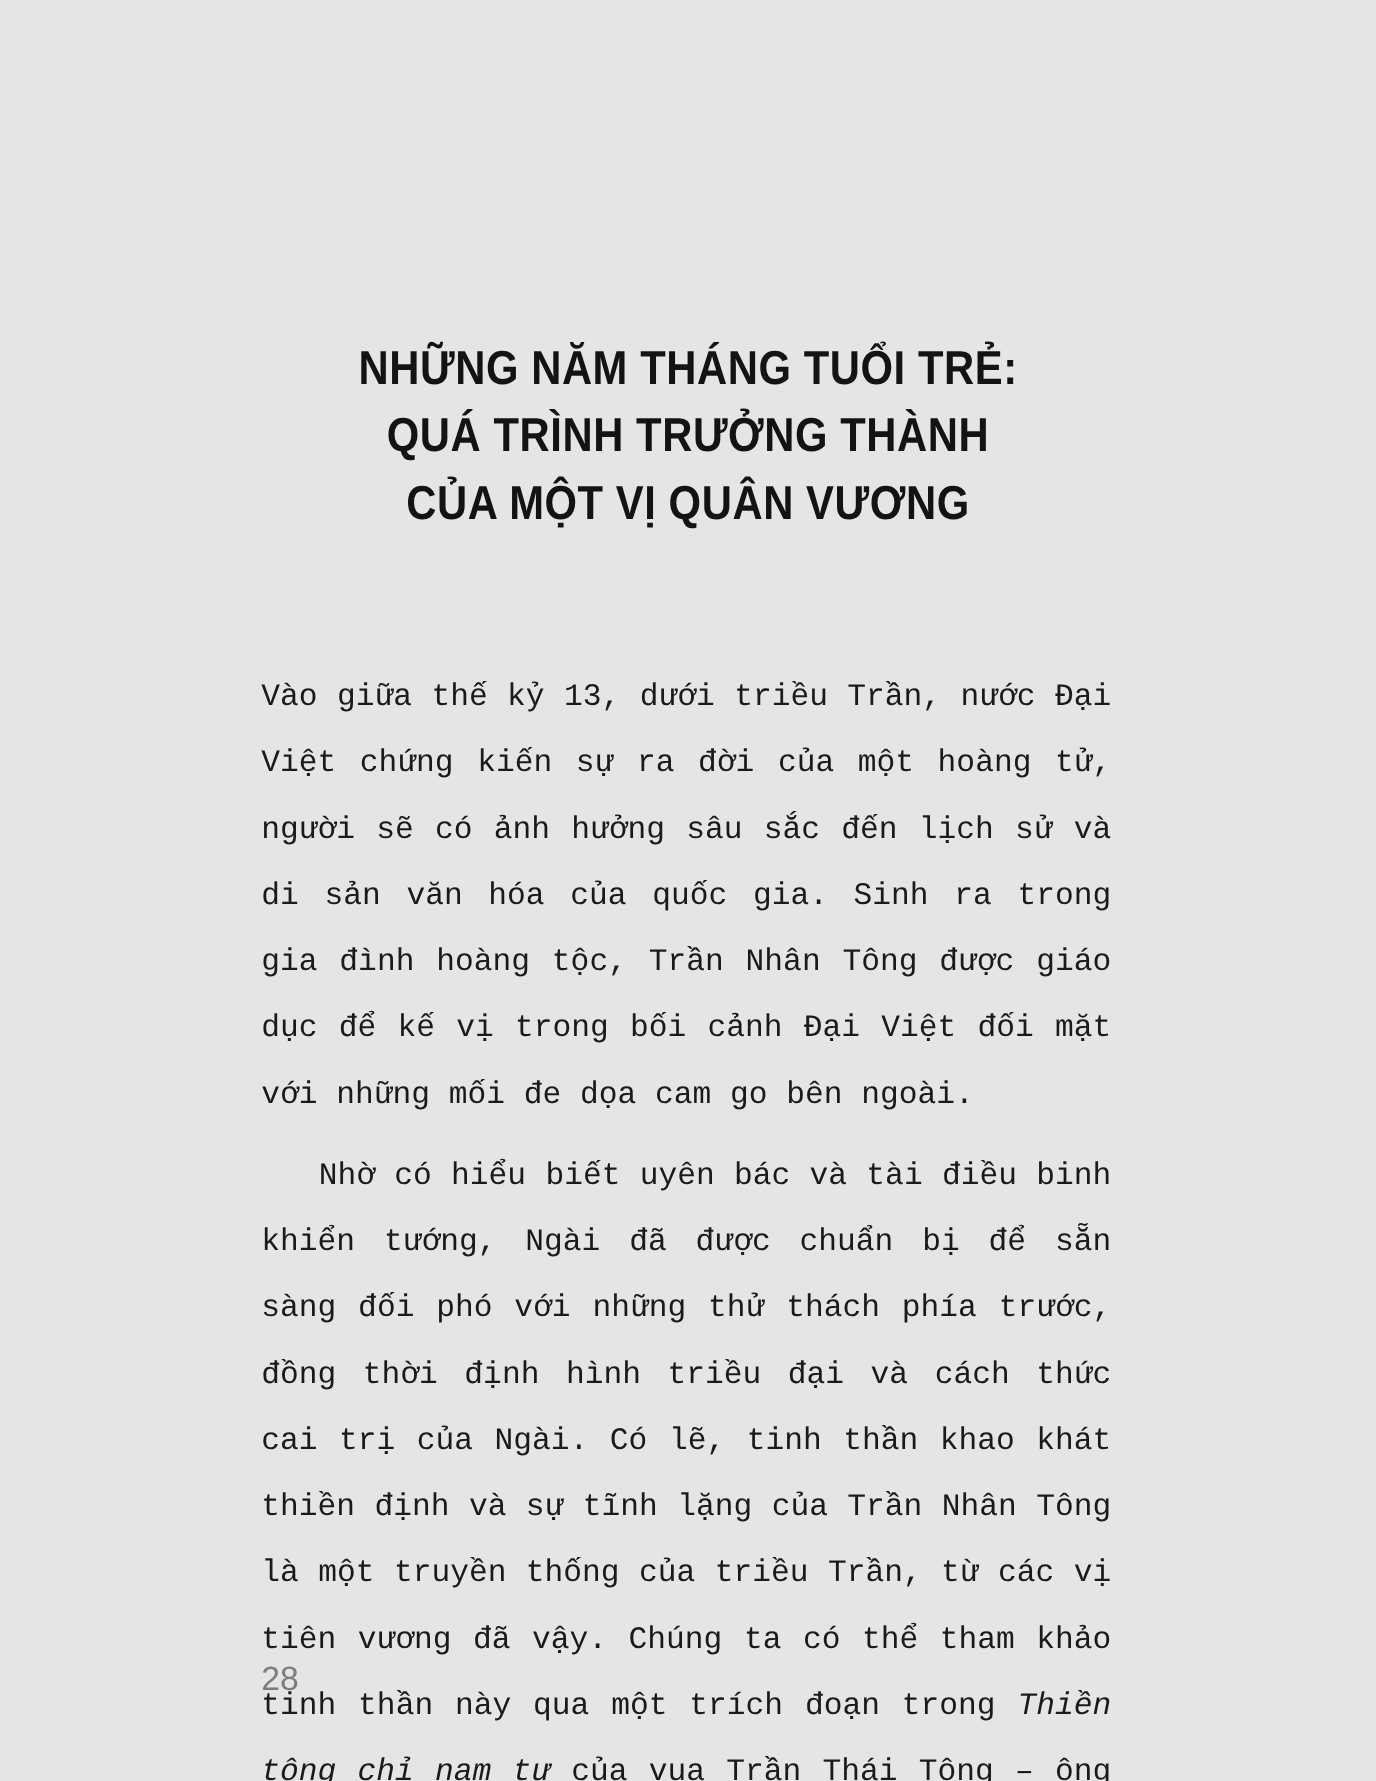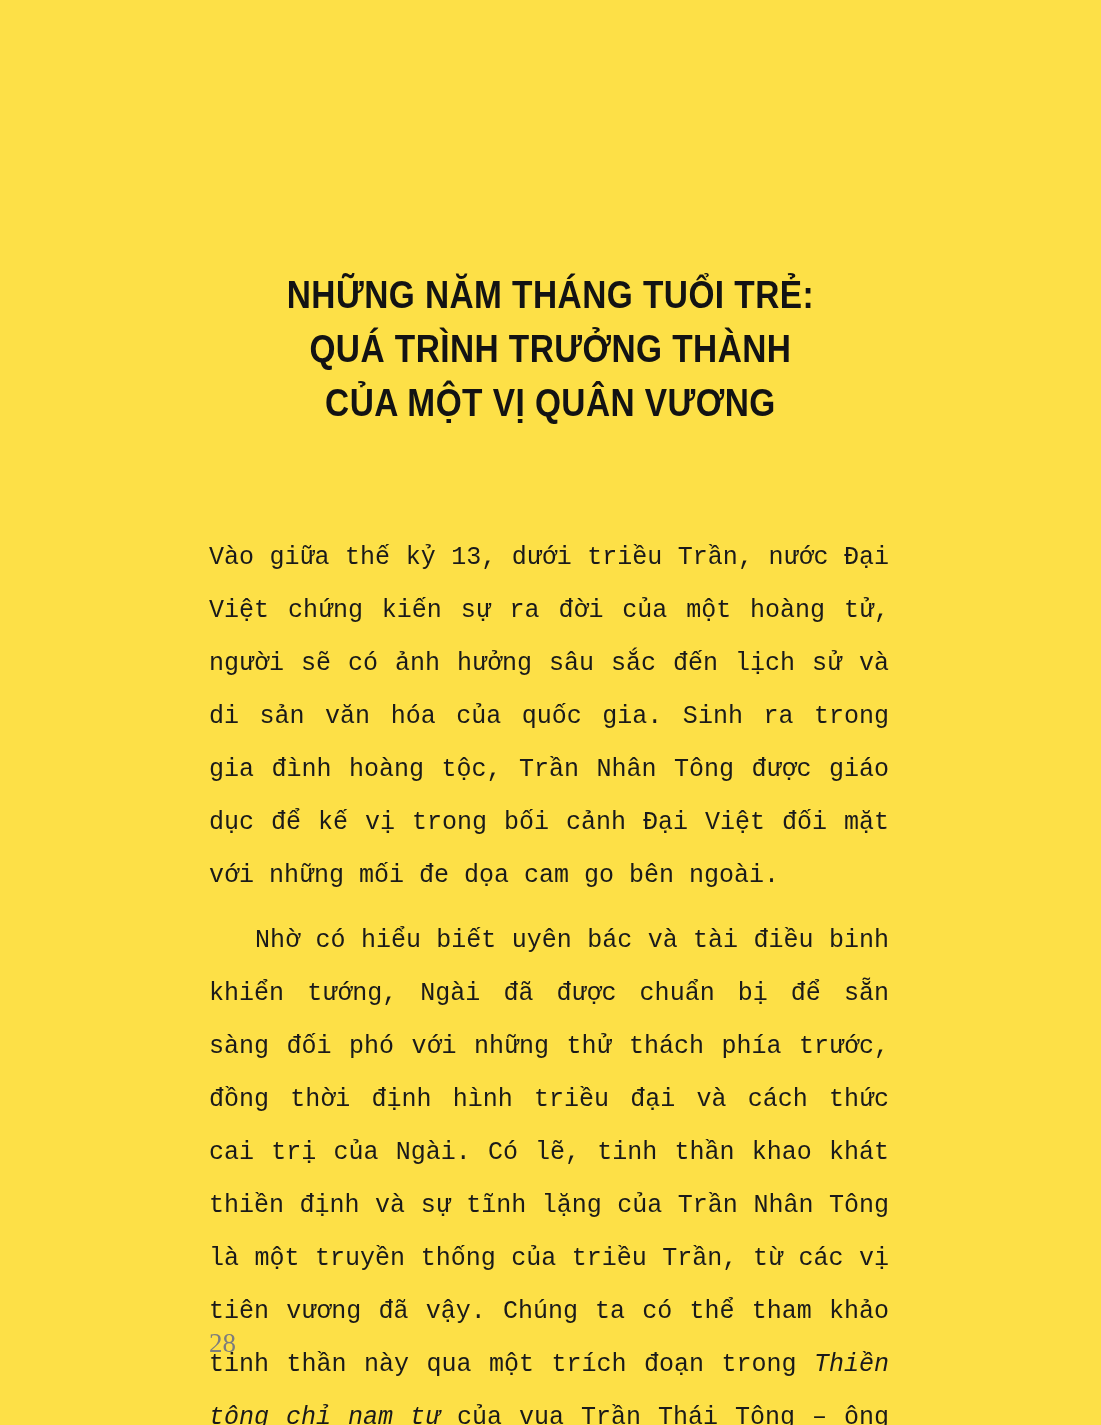--- a/index.html
+++ b/index.html
@@ -5,21 +5,21 @@
   * { margin: 0; padding: 0; box-sizing: border-box; }
 
   html, body {
     background: #ffffff;
   }
 
   .page {
     position: relative;
     width: 1101px;
     height: 1425px;
-    background: #fde047;
+    background: #e5e5e5;
     overflow: hidden;
   }
 
   .chapter-title {
     position: absolute;
     top: 268px;
     left: 0;
     width: 1101px;
     text-align: center;
     font-family: "Liberation Sans", sans-serif;
@@ -53,21 +53,21 @@
   }
 
   .body-text em {
     font-style: italic;
   }
 
   .page-footer {
     position: absolute;
     top: 1327px;
     left: 209px;
-    font-family: Liberation Serif, serif;
+    font-family: Liberation Sans, sans-serif;
     font-size: 27px;
     line-height: 32px;
     color: #7d7d7d;
   }
 </style>
 </head>
 <body>
 
 <div class="page">
 

